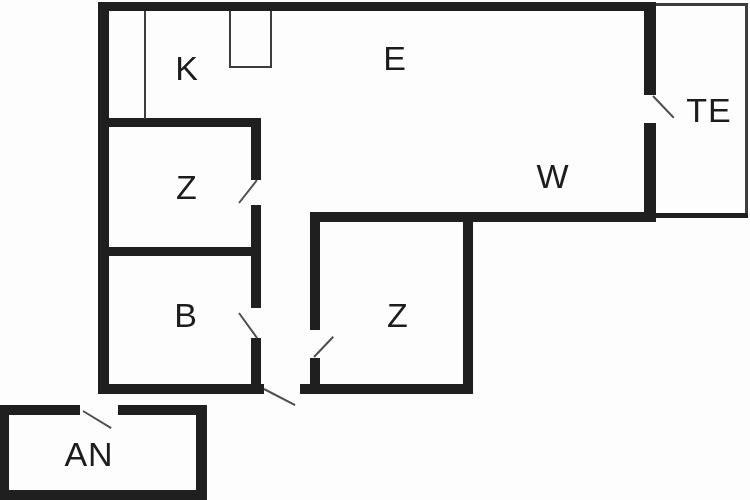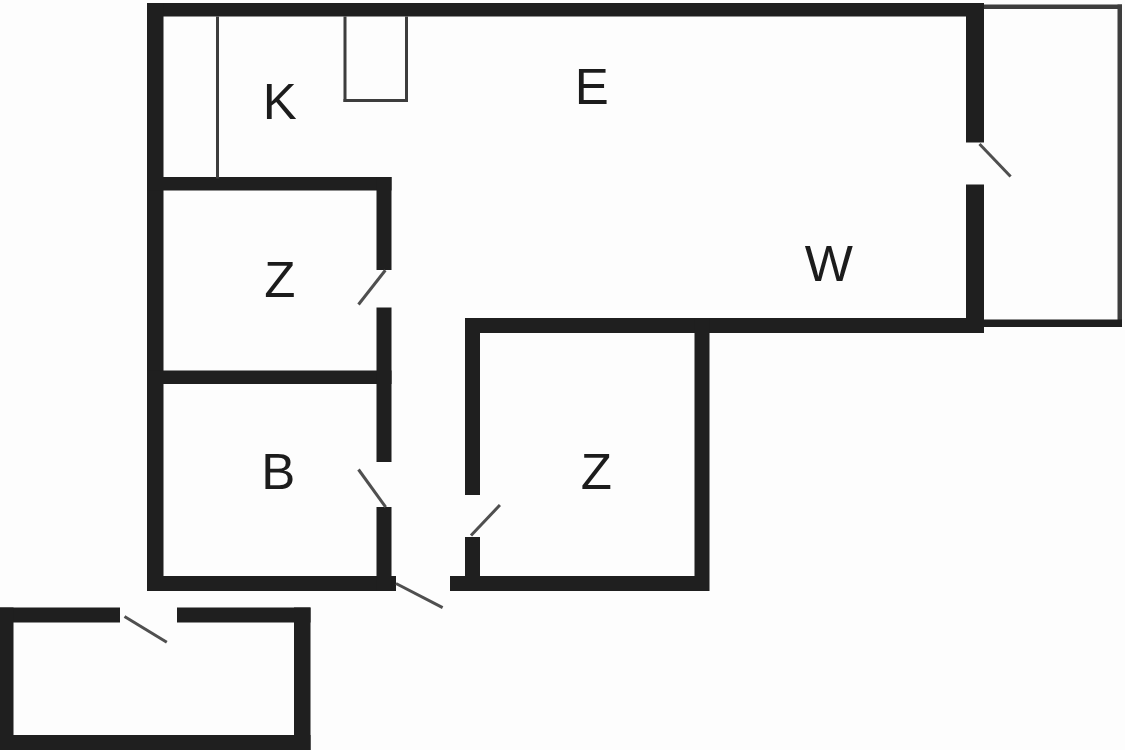--- a/index.html
+++ b/index.html
@@ -66,18 +66,20 @@
 
   <div class="door" style="left:239px; top:202px; width:29px; transform:rotate(-51.9deg);"></div>
   <div class="door" style="left:239px; top:312px; width:31px; transform:rotate(54.2deg);"></div>
   <div class="door" style="left:264px; top:388px; width:35px; transform:rotate(27.3deg);"></div>
   <div class="door" style="left:314px; top:356px; width:28px; transform:rotate(-46.5deg);"></div>
   <div class="door" style="left:653px; top:95px;  width:30px; transform:rotate(46.3deg);"></div>
   <div class="door" style="left:83px;  top:410px; width:33px; transform:rotate(31.3deg);"></div>
 
   <div class="room-label" style="left:187px; top:68px;">K</div>
   <div class="room-label" style="left:395px; top:58px;">E</div>
+  <div class="room-label" style="left:709px; top:110px;">TE</div>
   <div class="room-label" style="left:187px; top:187px;">Z</div>
   <div class="room-label" style="left:553px; top:176px;">W</div>
   <div class="room-label" style="left:186px; top:315px;">B</div>
   <div class="room-label" style="left:398px; top:315px;">Z</div>
+  <div class="room-label" style="left:89px;  top:454px;">AN</div>
 
 </div>
 
 </body></html>

